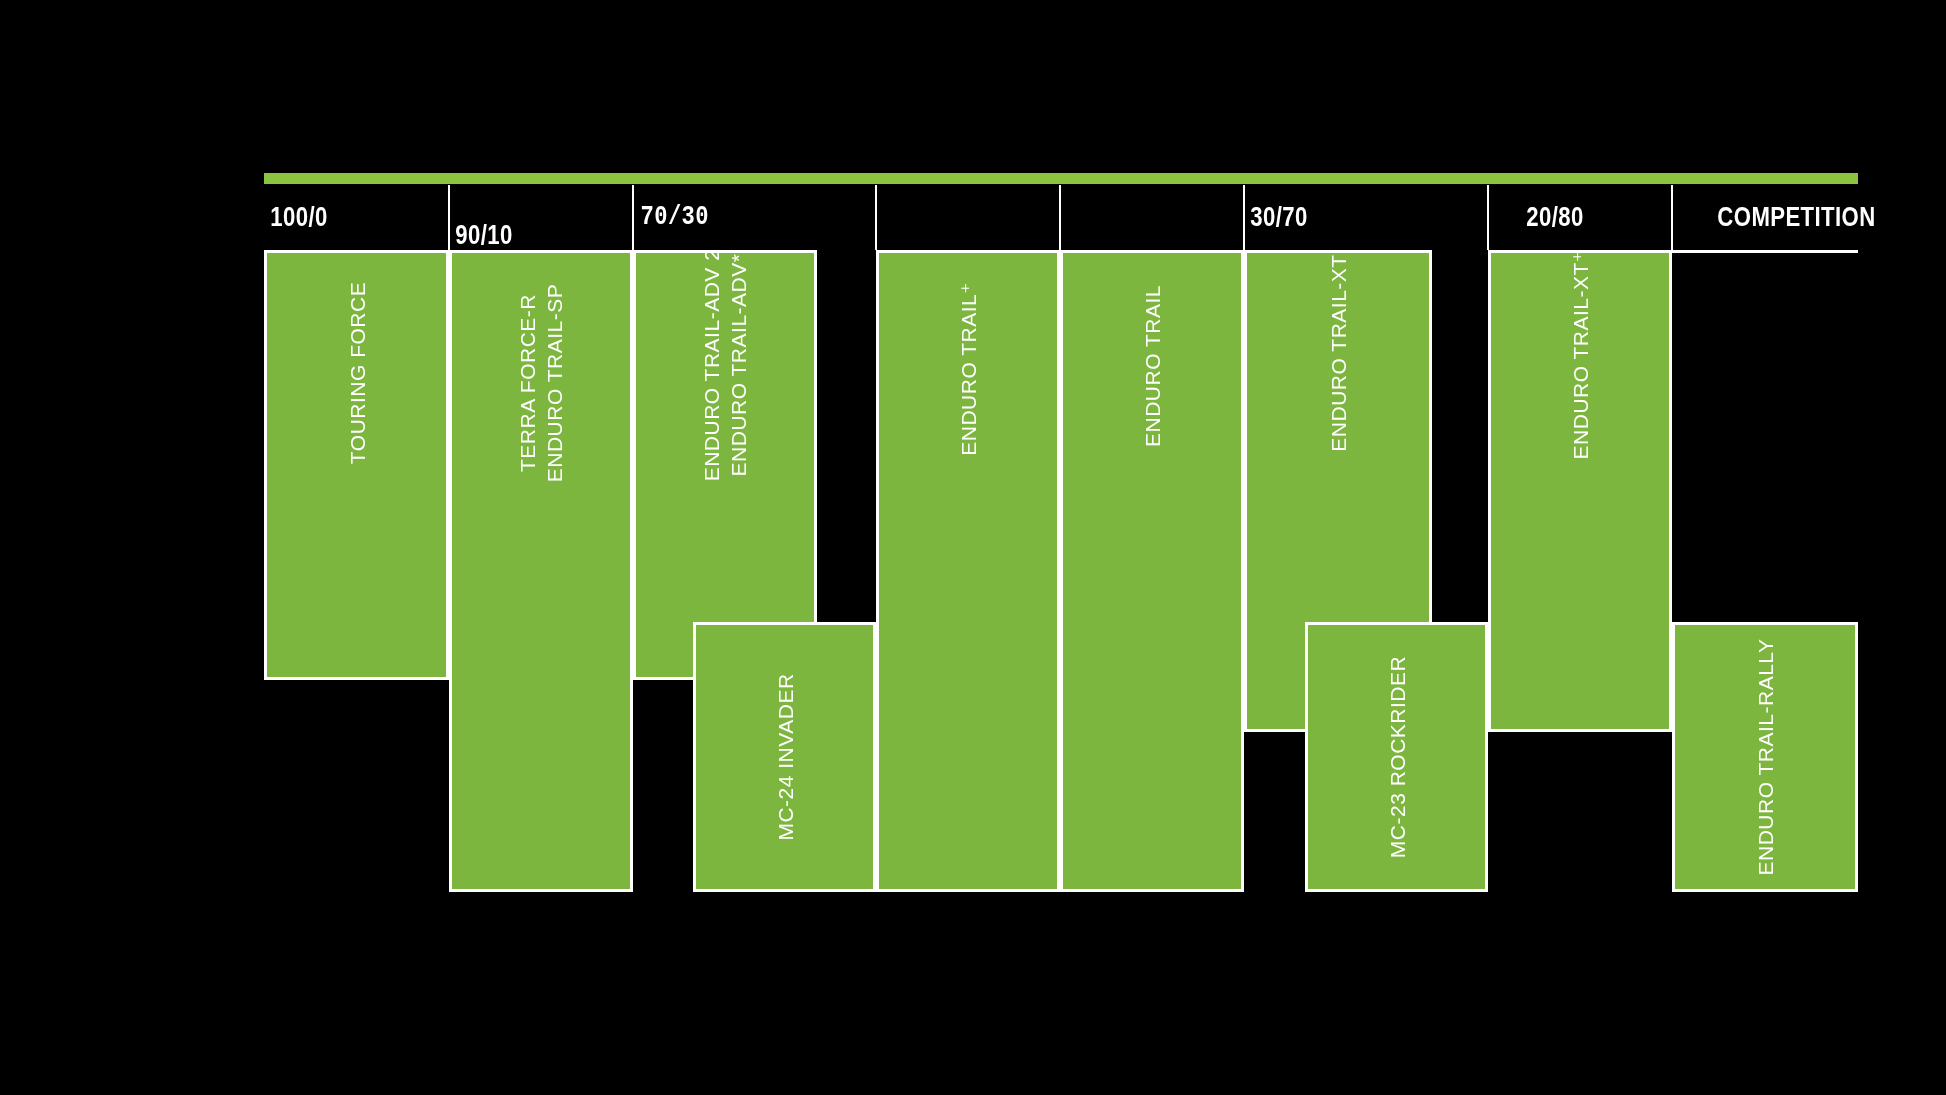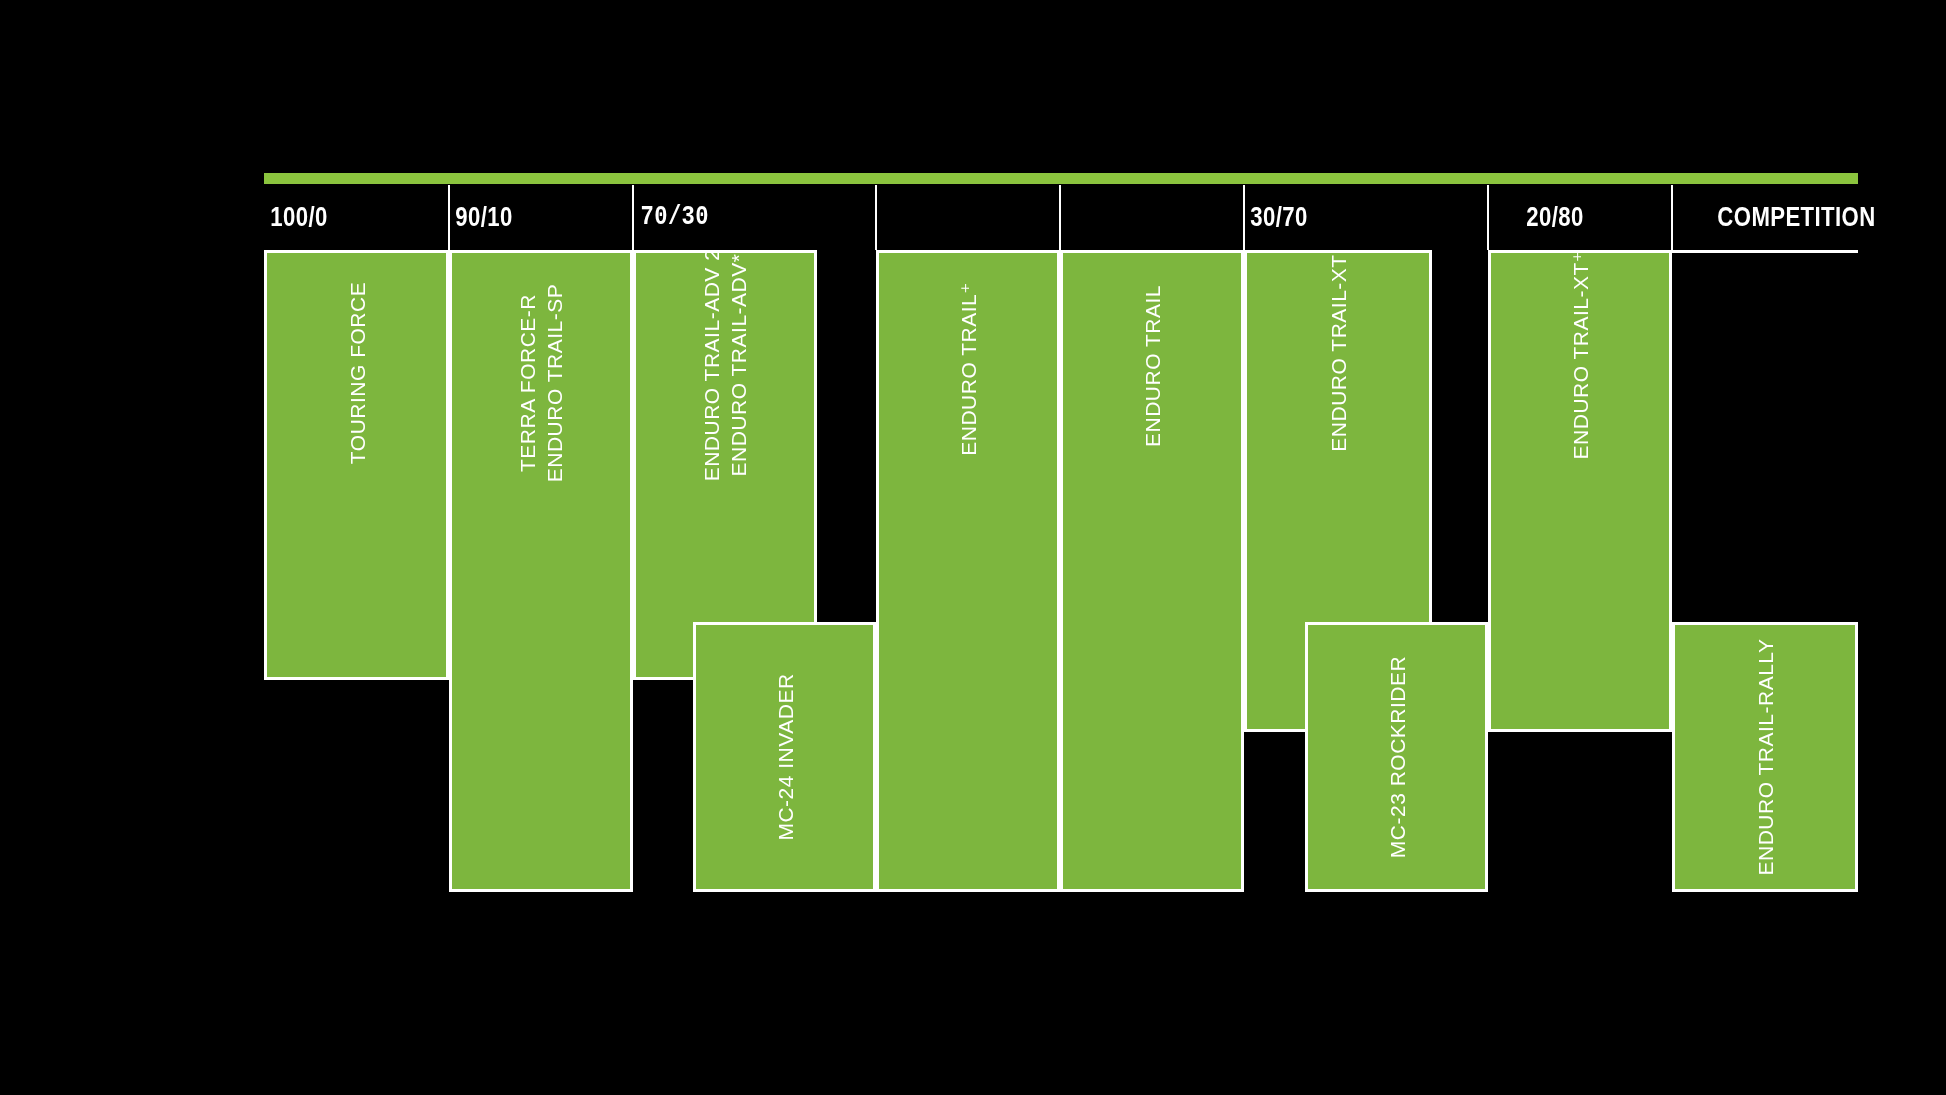--- a/index.html
+++ b/index.html
@@ -50,21 +50,21 @@
 </head>
 <body>
 
 <div class="stage">
 
   <div class="topbar"></div>
 
   <div class="hcell" style="left:264px;width:185px;">
       <span>100/0</span>
     </div>
-  <div class="hcell" style="left:449px;width:184px;">
+  <div class="hcell" style="left:449px;width:184px;margin-top:18px;">
       <span>90/10</span>
     </div>
   <div class="hcell" style="left:633px;width:243px;font-family:Liberation Mono, monospace;">
       <span>70/30</span>
     </div>
   <div class="hcell" style="left:1244px;width:219px;">
       <span>30/70</span>
     </div>
   <div class="hcell" style="left:1520px;width:184px;">
       <span>20/80</span>

